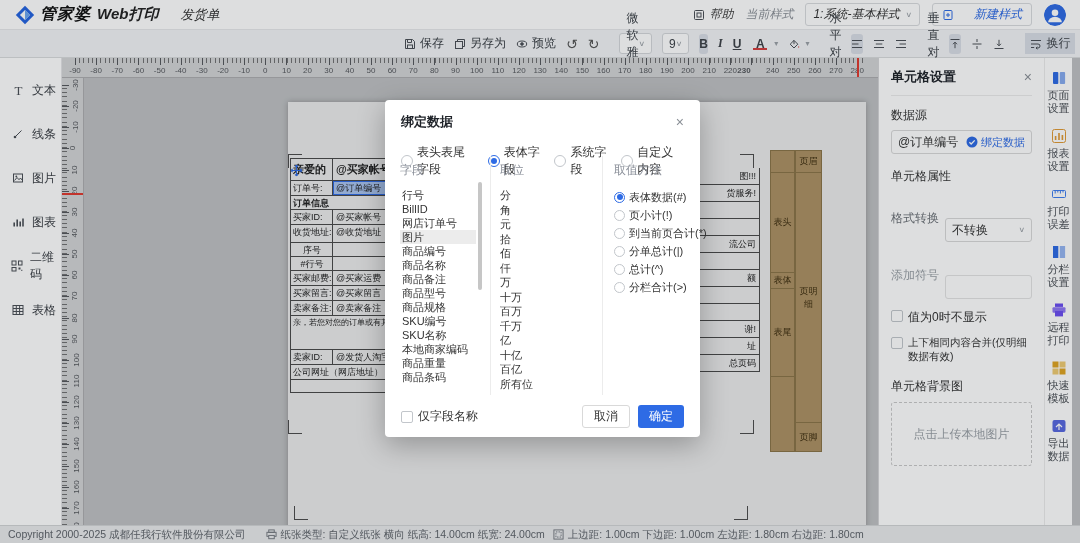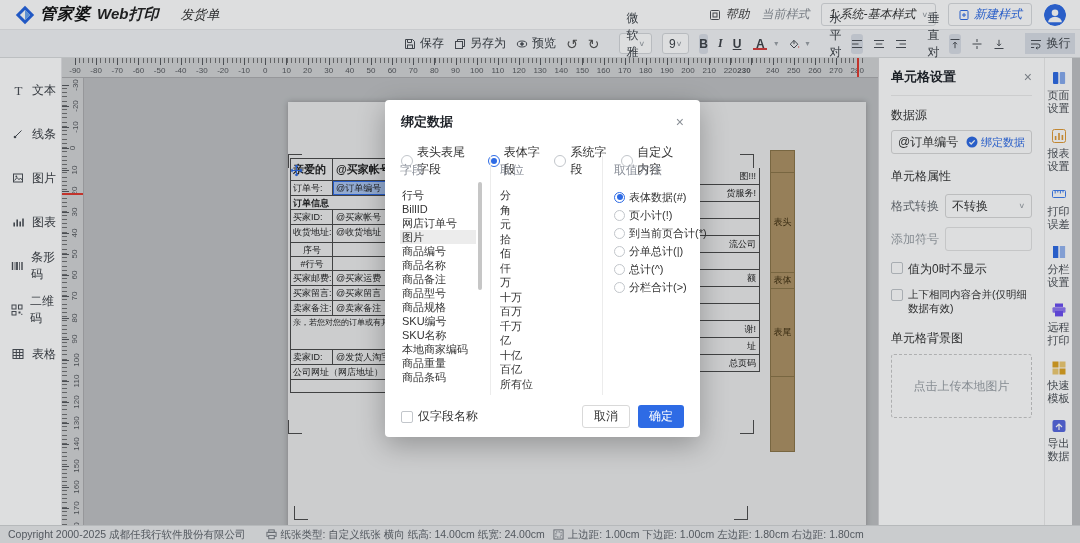--- a/index.html
+++ b/index.html
@@ -11,21 +11,21 @@
   .topbar { height:30px; background:#fff; border-bottom:1px solid #e7e8ea; display:flex; align-items:center; padding:0 14px; flex:none;font-style:italic; }
   .brand { display:flex; align-items:center; gap:4px; }
   .brand-bold { font-size:16px; font-weight:bold; color:#111; letter-spacing:1px; }
   .brand-light { font-size:15px; font-weight:bold; color:#222; margin-left:2px; }
   .doc-title { margin-left:22px; font-size:13px; color:#333; }
   .topbar-right { margin-left:auto; display:flex; align-items:center; gap:12px; }
   .tb-help { display:flex; align-items:center; gap:4px; font-size:12px; color:#444; cursor:pointer; }
   .muted { color:#8a8f96; }
   .style-select { display:flex; align-items:center; gap:6px; border:1px solid #d9dbde; border-radius:3px; height:23px; padding:0 7px; background:#fff; font-size:12px; color:#333; cursor:pointer; }
   .chev { font-size:9px; color:#9aa0a6; transform:scaleY(.8); }
-  .newstyle-btn { display:flex; align-items:center; gap:4px; border:1px solid #d9dbde; border-radius:3px; height:23px; padding:0 9px; color:#2e6be5; font-size:12px; background:#fff; cursor:pointer; }
+  .newstyle-btn { display:flex; align-items:center; gap:20px; border:1px solid #d9dbde; border-radius:3px; height:23px; padding:0 9px; color:#2e6be5; font-size:12px; background:#fff; cursor:pointer; }
   .avatar { width:22px; height:22px; border-radius:50%; overflow:hidden; cursor:pointer; }
 
   
   .toolbar { height:28px; background:#f3f4f6; border-bottom:1px solid #d9dbdd; display:flex; align-items:center; gap:10px; padding-left:404px; flex:none; font-size:12px; color:#3d4248; }
   .tbtn { display:flex; align-items:center; gap:4px; cursor:pointer; white-space:nowrap; }
   .sep { width:1px; height:15px; background:#d4d6d9; }
   .mini-select { display:flex; align-items:center; justify-content:space-between; background:#fff; border:1px solid #d4d7da; border-radius:3px; height:21px; padding:0 6px; cursor:pointer; }
   .fnt { width:84px; } .fsz { width:44px; }
   .fmt-b { font-weight:bold; width:20px; height:20px; display:flex; align-items:center; justify-content:center; border-radius:3px; cursor:pointer; }
   .active-chip { background:#d9dee6; }
@@ -100,21 +100,21 @@
   .panel-head { display:flex; align-items:center; justify-content:space-between; padding-bottom:9px; border-bottom:1px solid #ececec; }
   .panel-title { font-size:13px; color:#1f2329; font-weight:bold; }
   .x-btn { color:#8a8f96; font-size:14px; cursor:pointer; line-height:1; }
   .p-label { margin:11px 0 6px; color:#333; }
   .ds-input { height:24px; border:1px solid #d9d9d9; border-radius:3px; display:flex; align-items:center; padding:0 6px; gap:4px; cursor:text; }
   .ds-value { flex:1; color:#333; font-size:12px; overflow:hidden; white-space:nowrap; }
   .bind-link { color:#2e6be5; font-size:11px; display:flex; align-items:center; gap:3px; cursor:pointer; white-space:nowrap; }
   .p-row { display:flex; align-items:center; gap:6px; margin-top:9px; }
   .p-row .lab { color:#6b7076; flex:none; }
   .p-row .lab.dim2 { color:#9aa0a6; }
-  .p-select,.p-input { flex:1; height:24px; border:1px solid #d9d9d9; border-radius:3px; display:flex; align-items:center; justify-content:space-between; padding:0 6px; background:#fff; cursor:pointer; min-width:0; }
+  .p-select,.p-input { flex:1; height:24px; border:1px solid #d9d9d9; border-radius:3px; display:flex; align-items:center; justify-content:space-between; padding:0 6px; background:#fff; cursor:pointer; min-width:0;margin-top:24px; }
   .p-input { border-color:#e3e3e3; }
   .chk-row { display:flex; align-items:flex-start; gap:5px; margin-top:10px; color:#333; cursor:pointer; }
   .chk-row.small { font-size:10.5px; }
   .checkbox { width:12px; height:12px; border:1px solid #c2c6cb; border-radius:2px; background:#fff; flex:none; margin-top:1px; }
   .upload-box { margin-top:7px; height:64px; border:1px dashed #c9c9c9; border-radius:3px; display:flex; align-items:center; justify-content:center; color:#9aa0a6; font-size:12px; cursor:pointer; }
 
   
   .rail { position:absolute; left:1044px; top:0; bottom:0; width:28px; background:#fff; border-left:1px solid #ececec; z-index:5; display:flex; flex-direction:column; align-items:center; padding-top:12px; }
   .rail-item { display:flex; flex-direction:column; align-items:center; margin-bottom:13px; cursor:pointer; }
   .rail-label { font-size:11px; color:#4a4f55; line-height:13px; text-align:center; margin-top:3px; }
@@ -355,32 +355,20 @@
           </span>
           <span>图片</span>
         </div>
       <div class="tool-item">
           <span class="tool-ico">
             <svg width="12" height="12" viewBox="0 0 12 12" stroke="#4a4f55" stroke-width="1.6">
               <path d="M2.2 10.5v-4M5.2 10.5v-7M8.2 10.5v-5M11 10.5v-8"></path>
             </svg>
           </span>
           <span>图表</span>
-        </div>
-      <div class="tool-item">
-          <span class="tool-ico">
-            <svg width="13" height="12" viewBox="0 0 13 12" stroke="#4a4f55">
-              <path d="M1.5 2v8" stroke-width="1.4"></path>
-              <path d="M4 2v8" stroke-width=".8"></path>
-              <path d="M6 2v8" stroke-width="1.8"></path>
-              <path d="M8.5 2v8" stroke-width=".8"></path>
-              <path d="M11 2v8" stroke-width="1.4"></path>
-            </svg>
-          </span>
-          <span>条形码</span>
         </div>
       <div class="tool-item">
           <span class="tool-ico">
             <svg width="12" height="12" viewBox="0 0 12 12" fill="none" stroke="#4a4f55">
               <rect x="1" y="1" width="4" height="4"></rect>
               <rect x="7.5" y="1" width="3.5" height="4"></rect>
               <rect x="1" y="7.5" width="4" height="3.5"></rect>
               <path d="M7.5 7.5h2v2h-2z" fill="#4a4f55" stroke="none"></path>
               <path d="M10.3 9.8h1v1.2h-1z" fill="#4a4f55" stroke="none"></path>
             </svg>
@@ -607,20 +595,25 @@
             <div class="frag">总页码</div>
           </div>
 
         <div class="band inner">
           <div class="band-seg" style="height:22px;"></div>
           <div class="band-seg" style="height:100px;">表头</div>
           <div class="band-seg" style="height:16px;">表体</div>
           <div class="band-seg" style="height:88px;">表尾</div>
           <div class="band-seg" style="height:76px;"></div>
         </div>
+        <div class="band outer">
+          <div class="band-seg" style="height:22px;">页眉</div>
+          <div class="band-seg" style="height:250px;">页明细</div>
+          <div class="band-seg" style="height:30px;">页脚</div>
+        </div>
       </div>
     </div>
 
     <aside class="panel">
       <div class="panel-head">
         <span class="panel-title">单元格设置</span>
         <span class="x-btn">×</span>
       </div>
       <div class="p-label">数据源</div>
       <div class="ds-input">

